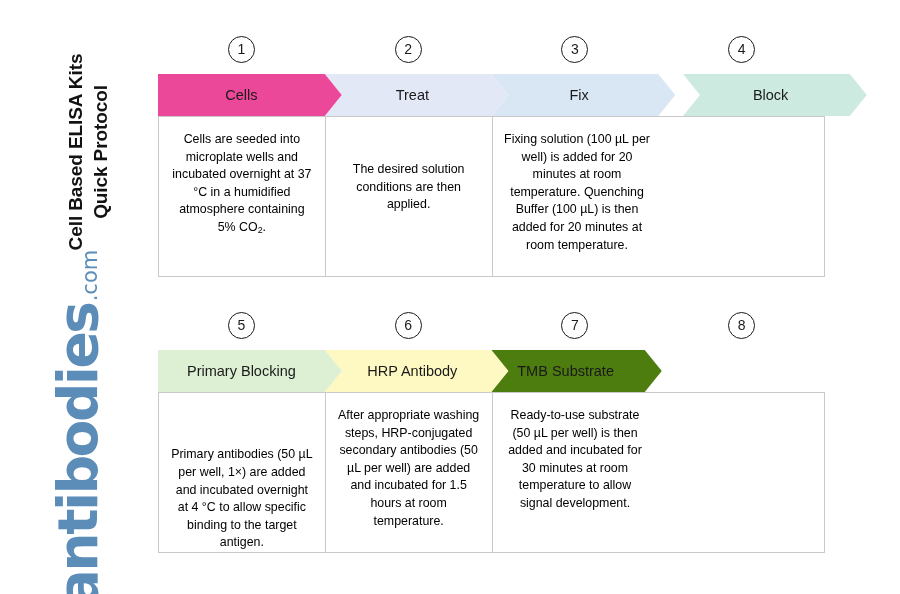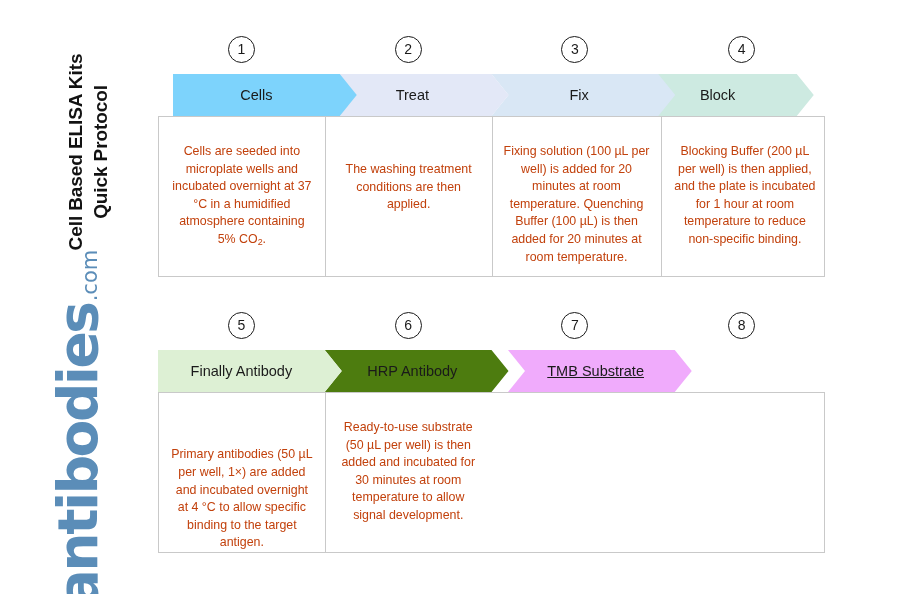--- a/index.html
+++ b/index.html
@@ -128,25 +128,25 @@
     width: 667px;
     height: 161px;
     background: #ffffff;
     border: 1px solid #c9c9c9;
     box-sizing: border-box;
     display: flex;
   }
   .body-cell {
     flex: 0 0 auto;
     box-sizing: border-box;
-    padding: 26px 11px 0 11px;
+    padding: 14px 11px 0 11px;
     font-size: 12.4px;
     line-height: 1.42;
     text-align: center;
-    color: #c2410c;
+    color: #000000;
     border-right: 1px solid #c9c9c9;
     display: flex;
     align-items: flex-start;
     justify-content: center;
   }
   .body-cell:last-child { border-right: none; }
   .body-cell > p { margin: 0; }
   .body-cell.v-mid { align-items: center; padding-top: 0; padding-bottom: 18px; }
 
   sub { font-size: 0.72em; vertical-align: -0.22em; }
@@ -169,67 +169,67 @@
 </div>
 
 <div class="flow-row" id="row-1">
     <div class="num-strip">
       <div class="num-circle" style="left: 69.875px;">1</div>
       <div class="num-circle" style="left: 236.625px;">2</div>
       <div class="num-circle" style="left: 403.375px;">3</div>
       <div class="num-circle" style="left: 570.125px;">4</div>
     </div>
     <div class="chev-strip">
-      <div class="chev" style="left: 15px; width: 183.75px; z-index: 10; clip-path: polygon(0px 0px, 90.7483% 0px, 100% 50%, 90.7483% 100%, 0px 100%); background: #7dd3fc; filter: drop-shadow(rgb(117, 150, 189) 0.6px 0px 0px) drop-shadow(rgb(117, 150, 189) -0.6px 0px 0px) drop-shadow(rgb(117, 150, 189) 0px 0.6px 0px) drop-shadow(rgb(117, 150, 189) 0px -0.6px 0px);">
+      <div class="chev" style="left: 0px; width: 183.75px; z-index: 10; clip-path: polygon(0px 0px, 90.7483% 0px, 100% 50%, 90.7483% 100%, 0px 100%); background: #ec4899; filter: drop-shadow(rgb(117, 150, 189) 0.6px 0px 0px) drop-shadow(rgb(117, 150, 189) -0.6px 0px 0px) drop-shadow(rgb(117, 150, 189) 0px 0.6px 0px) drop-shadow(rgb(117, 150, 189) 0px -0.6px 0px);">
         <span style="margin-right: 17px; margin-left: 0px;">Cells</span>
       </div>
       <div class="chev" style="left: 166.75px; width: 183.75px; z-index: 9; clip-path: polygon(0px 0px, 90.7483% 0px, 100% 50%, 90.7483% 100%, 0px 100%, 9.2517% 50%); background: rgb(227, 232, 247); filter: drop-shadow(rgb(74, 111, 165) 0.6px 0px 0px) drop-shadow(rgb(74, 111, 165) -0.6px 0px 0px) drop-shadow(rgb(74, 111, 165) 0px 0.6px 0px) drop-shadow(rgb(74, 111, 165) 0px -0.6px 0px);">
         <span style="margin-right: 17px; margin-left: 8.5px;">Treat</span>
       </div>
       <div class="chev" style="left: 333.5px; width: 183.75px; z-index: 8; clip-path: polygon(0px 0px, 90.7483% 0px, 100% 50%, 90.7483% 100%, 0px 100%, 9.2517% 50%); background: rgb(217, 231, 245); filter: drop-shadow(rgb(74, 112, 147) 0.6px 0px 0px) drop-shadow(rgb(74, 112, 147) -0.6px 0px 0px) drop-shadow(rgb(74, 112, 147) 0px 0.6px 0px) drop-shadow(rgb(74, 112, 147) 0px -0.6px 0px);">
         <span style="margin-right: 17px; margin-left: 8.5px;">Fix</span>
       </div>
-      <div class="chev" style="left: 472px; width: 183.75px; z-index: 7; clip-path: polygon(0px 0px, 90.7483% 0px, 100% 50%, 90.7483% 100%, 0px 100%, 9.2517% 50%); background: rgb(205, 234, 225); filter: drop-shadow(rgb(63, 111, 102) 0.6px 0px 0px) drop-shadow(rgb(63, 111, 102) -0.6px 0px 0px) drop-shadow(rgb(63, 111, 102) 0px 0.6px 0px) drop-shadow(rgb(63, 111, 102) 0px -0.6px 0px);">
+      <div class="chev" style="left: 525px; width: 183.75px; z-index: 7; clip-path: polygon(0px 0px, 90.7483% 0px, 100% 50%, 90.7483% 100%, 0px 100%, 9.2517% 50%); background: rgb(205, 234, 225); filter: drop-shadow(rgb(63, 111, 102) 0.6px 0px 0px) drop-shadow(rgb(63, 111, 102) -0.6px 0px 0px) drop-shadow(rgb(63, 111, 102) 0px 0.6px 0px) drop-shadow(rgb(63, 111, 102) 0px -0.6px 0px);">
         <span style="margin-right: 17px; margin-left: 8.5px;">Block</span>
       </div>
     </div>
     <div class="body-strip">
       <div class="body-cell" style="width: 166.75px;">
         <p>Cells are seeded into microplate wells and incubated overnight at 37 °C in a humidified atmosphere containing 5% CO<sub>2</sub>.</p>
       </div>
       <div class="body-cell v-mid" style="width: 166.75px;">
-        <p>The washing treatment conditions are then applied.</p>
+        <p>The desired solution conditions are then applied.</p>
       </div>
       <div class="body-cell" style="width: 169px; text-align: center;">
         <p>Fixing solution (100 µL per well) is added for 20 minutes at room temperature. Quenching Buffer (100 µL) is then added for 20 minutes at room temperature.</p>
-      </div>
-      <div class="body-cell" style="width: 166.75px;">
-        <p>Blocking Buffer (200 µL per well) is then applied, and the plate is incubated for 1 hour at room temperature to reduce non-specific binding.</p>
       </div>
     </div>
   </div>
 <div class="flow-row" id="row-2">
     <div class="num-strip">
       <div class="num-circle" style="left: 69.875px;">5</div>
       <div class="num-circle" style="left: 236.625px;">6</div>
       <div class="num-circle" style="left: 403.375px;">7</div>
       <div class="num-circle" style="left: 570.125px;">8</div>
     </div>
     <div class="chev-strip">
       <div class="chev" style="left: 0px; width: 183.75px; z-index: 10; clip-path: polygon(0px 0px, 90.7483% 0px, 100% 50%, 90.7483% 100%, 0px 100%); background: rgb(221, 240, 212); filter: drop-shadow(rgb(74, 122, 51) 0.6px 0px 0px) drop-shadow(rgb(74, 122, 51) -0.6px 0px 0px) drop-shadow(rgb(74, 122, 51) 0px 0.6px 0px) drop-shadow(rgb(74, 122, 51) 0px -0.6px 0px);">
-        <span style="margin-right: 17px; margin-left: 0px;">Finally Antibody</span>
-      </div>
-      <div class="chev" style="left: 166.75px; width: 183.75px; z-index: 9; clip-path: polygon(0px 0px, 90.7483% 0px, 100% 50%, 90.7483% 100%, 0px 100%, 9.2517% 50%); background: #4d7c0f; filter: drop-shadow(rgb(127, 138, 51) 0.6px 0px 0px) drop-shadow(rgb(127, 138, 51) -0.6px 0px 0px) drop-shadow(rgb(127, 138, 51) 0px 0.6px 0px) drop-shadow(rgb(127, 138, 51) 0px -0.6px 0px);">
+        <span style="margin-right: 17px; margin-left: 0px;">Primary Blocking</span>
+      </div>
+      <div class="chev" style="left: 166.75px; width: 183.75px; z-index: 9; clip-path: polygon(0px 0px, 90.7483% 0px, 100% 50%, 90.7483% 100%, 0px 100%, 9.2517% 50%); background: #fef9c3; filter: drop-shadow(rgb(127, 138, 51) 0.6px 0px 0px) drop-shadow(rgb(127, 138, 51) -0.6px 0px 0px) drop-shadow(rgb(127, 138, 51) 0px 0.6px 0px) drop-shadow(rgb(127, 138, 51) 0px -0.6px 0px);">
         <span style="margin-right: 17px; margin-left: 8.5px;">HRP Antibody</span>
       </div>
-      <div class="chev" style="left: 350px; width: 183.75px; z-index: 8; clip-path: polygon(0px 0px, 90.7483% 0px, 100% 50%, 90.7483% 100%, 0px 100%, 9.2517% 50%); background: #f0abfc; filter: drop-shadow(rgb(154, 127, 51) 0.6px 0px 0px) drop-shadow(rgb(154, 127, 51) -0.6px 0px 0px) drop-shadow(rgb(154, 127, 51) 0px 0.6px 0px) drop-shadow(rgb(154, 127, 51) 0px -0.6px 0px); text-decoration: underline;">
+      <div class="chev" style="left: 320px; width: 183.75px; z-index: 8; clip-path: polygon(0px 0px, 90.7483% 0px, 100% 50%, 90.7483% 100%, 0px 100%, 9.2517% 50%); background: #4d7c0f; filter: drop-shadow(rgb(154, 127, 51) 0.6px 0px 0px) drop-shadow(rgb(154, 127, 51) -0.6px 0px 0px) drop-shadow(rgb(154, 127, 51) 0px 0.6px 0px) drop-shadow(rgb(154, 127, 51) 0px -0.6px 0px);">
         <span style="margin-right: 17px; margin-left: 8.5px;">TMB Substrate</span>
       </div>
     </div>
     <div class="body-strip">
       <div class="body-cell" style="width: 166.75px; align-items: flex-end;">
         <p>Primary antibodies (50 µL per well, 1×) are added and incubated overnight at 4 °C to allow specific binding to the target antigen.</p>
       </div>
+      <div class="body-cell" style="width: 166.75px;">
+        <p>After appropriate washing steps, HRP-conjugated secondary antibodies (50 µL per well) are added and incubated for 1.5 hours at room temperature.</p>
+      </div>
       <div class="body-cell" style="width: 165px;">
         <p>Ready-to-use substrate (50 µL per well) is then added and incubated for 30 minutes at room temperature to allow signal development.</p>
       </div>
     </div>
   </div>
 
 </body></html>

